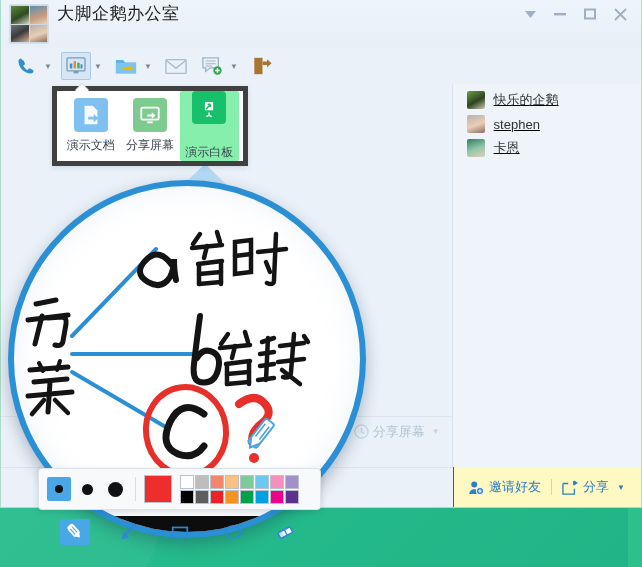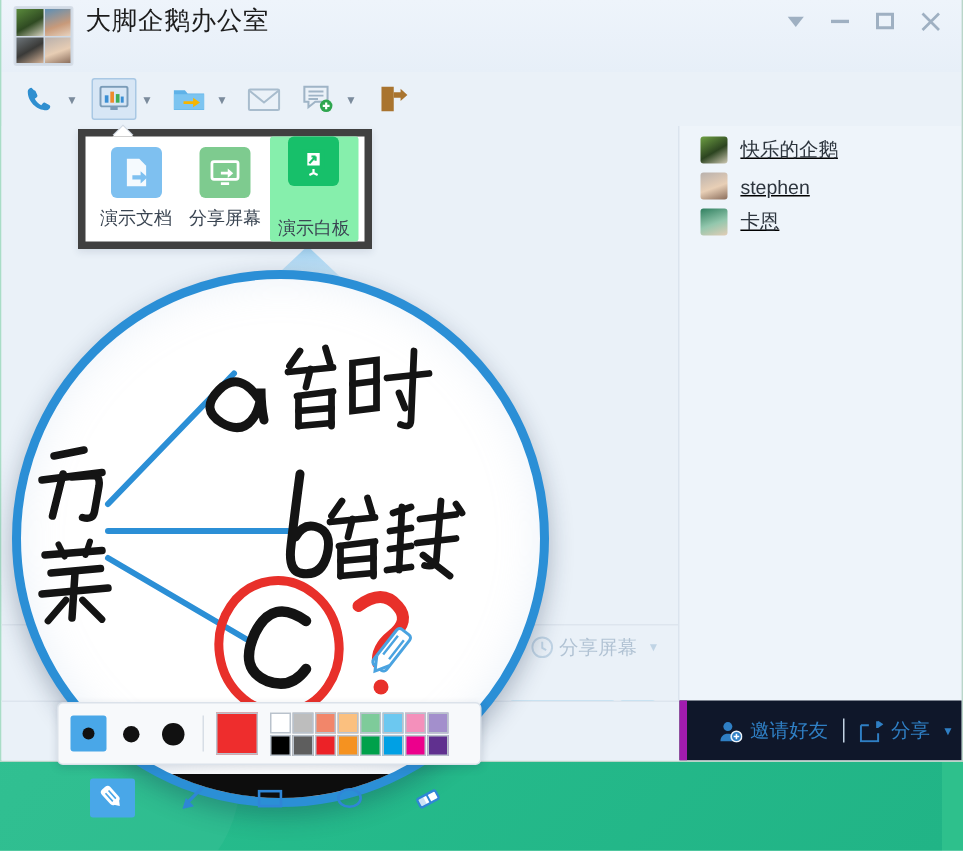--- a/index.html
+++ b/index.html
@@ -142,22 +142,22 @@
   .av5 { background: linear-gradient(160deg,#b9b1ad 0%,#e8cfb6 55%,#8a6d5b 100%); }
   .av6 { background: linear-gradient(160deg,#a9a3a0 0%,#e4cbb3 55%,#7d6453 100%); }
 
   
   .bottombar {
     position: absolute; left: 0; bottom: 0; width: 642px; height: 40px;
     background: #eaf1f8; display: flex; align-items: center;
   }
   .bb-left { flex: 1; height: 100%; border-top: 1px solid #dde5ee; }
   .bb-right {
-    width: 190px; height: 100%; background: #0f172a; border-left: 5px solid #a21caf;
-    display: flex; align-items: center; gap: 10px; padding-left: 14px; justify-content: center;
+    width: 190px; height: 100%; background: #fef9c3; border-left: 1px solid #a21caf;
+    display: flex; align-items: center; gap: 10px; padding-left: 14px;
   }
   .bb-btn { display: flex; align-items: center; gap: 5px; font-size: 13px; color: #2f7fc4; }
   .bb-div { width: 1px; height: 16px; background: #c3d3e3; }
   .magnifier {
     position: absolute; left: 8px; top: 180px;
     width: 358px; height: 358px; border-radius: 50%;
     border: 6px solid #2b8fd6;
     background: #ffffff;
     box-shadow: 0 6px 16px rgba(20,40,70,.30), inset 0 0 28px rgba(180,205,230,.25);
     overflow: hidden; z-index: 30;

